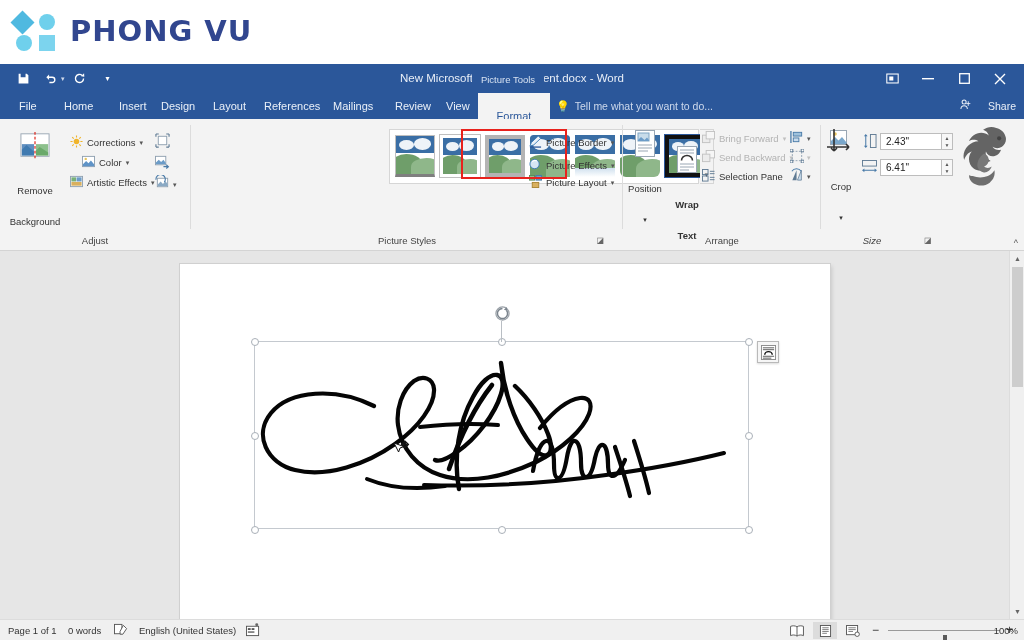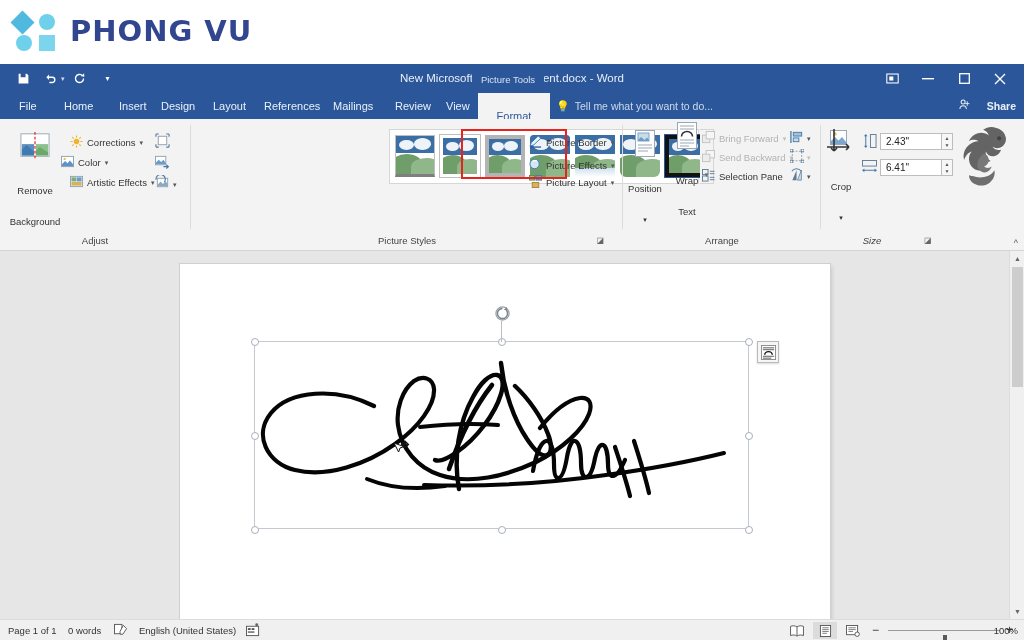--- a/index.html
+++ b/index.html
@@ -45,21 +45,21 @@
   .tabstrip { position:absolute; left:0; top:29px; width:1024px; height:26px; background:#2b579a; }
   .tab { position:absolute; top:0; height:26px; line-height:26px; font-size:11px; color:#eaf0f8;
     padding:0 9px; cursor:pointer; white-space:nowrap; }
   .tab.active { background:#f3f3f3; color:#2b579a; }
   .tellme { position:absolute; top:0; height:26px; line-height:26px; font-size:10.5px;
     color:#cdd9ec; display:flex; align-items:center; gap:5px; cursor:pointer; }
   .bulb { font-size:11px; color:#e8d36b; }
   .signin { position:absolute; right:76px; top:0; height:26px; line-height:26px; font-size:10.5px;
     color:#e9eff8; cursor:pointer;margin-top:20px; }
   .shareb { position:absolute; right:8px; top:0; height:26px; line-height:26px; font-size:10.5px;
-    color:#e9eff8; cursor:pointer; display:flex; align-items:flex-start; gap:17px;font-weight:bold; }
+    color:#e9eff8; cursor:pointer; display:flex; align-items:flex-start; gap:17px; }
 
   
   .redbox { position:absolute; left:461px; top:65px; width:106px; height:50px;
     border:2.5px solid #e8221d; z-index:40; pointer-events:none; }
 
   
   .ribbon { position:absolute; left:0; top:55px; width:1024px; height:132px; background:#f3f3f3;
     border-bottom:1px solid #d4d4d4; }
   .rgroup { position:absolute; top:2px; height:128px; }
   .rgroup .glabel { position:absolute; bottom:3px; left:0; width:100%; text-align:center;
@@ -263,21 +263,21 @@
                 <circle cx="7" cy="7" r="3" fill="#f0b429"></circle>
                 <g stroke="#f0b429" stroke-width="1.2">
                   <path d="M7 0.5v2.3M7 11.2v2.3M0.5 7h2.3M11.2 7h2.3M2.4 2.4l1.6 1.6M10 10l1.6 1.6M11.6 2.4L10 4M4 10l-1.6 1.6"></path>
                 </g>
               </svg>
           </span>
           <span>Corrections</span>
           <span class="cdn">▾</span>
         </div>
 
-        <div class="smallbtn" style="left:61px; top:33px;">
+        <div class="smallbtn" style="left:82px; top:33px;">
           <span>
             <svg width="13" height="13" viewBox="0 0 14 14">
                 <rect x="0.5" y="1.5" width="13" height="11" fill="#fff" stroke="#8fa0b0"></rect>
                 <path d="M1 10l3.4-3.6L7 9l2.6-3.2L13 10v2H1z" fill="#5f93c7"></path>
                 <circle cx="4" cy="4.2" r="1.3" fill="#e7c55b"></circle>
               </svg>
           </span>
           <span>Color</span>
           <span class="cdn">▾</span>
         </div>
@@ -447,21 +447,21 @@
                 <path d="M6 11l3-3 3.5 3 2.5-2.5 2 2.5V12H6z" fill="#6c9cc8"></path>
                 <g stroke="#9aa7b4">
                   <path d="M6 16h14M6 19h14M6 22h10"></path>
                 </g>
               </svg>
           </span>
           <div class="lbl">Position</div>
           <div class="lbl" style="font-size:7px;">▾</div>
         </div>
 
-        <div class="bigbtn" style="left:42px; top:0; width:42px;">
+        <div class="bigbtn" style="left:42px; top:24px; width:42px;font-weight:bold;">
           <span>
             <svg width="26" height="30" viewBox="0 0 26 30">
                 <rect x="3.5" y="1.5" width="19" height="26" fill="#fff" stroke="#9aa7b4"></rect>
                 <g stroke="#9aa7b4">
                   <path d="M6 5h14M6 8h14M6 19h14M6 22h14M6 25h9"></path>
                 </g>
                 <path d="M7.5 15.5a5.5 5 0 0111 0" fill="none" stroke="#333" stroke-width="1.6"></path>
               </svg>
           </span>
           <div class="lbl">Wrap</div>

